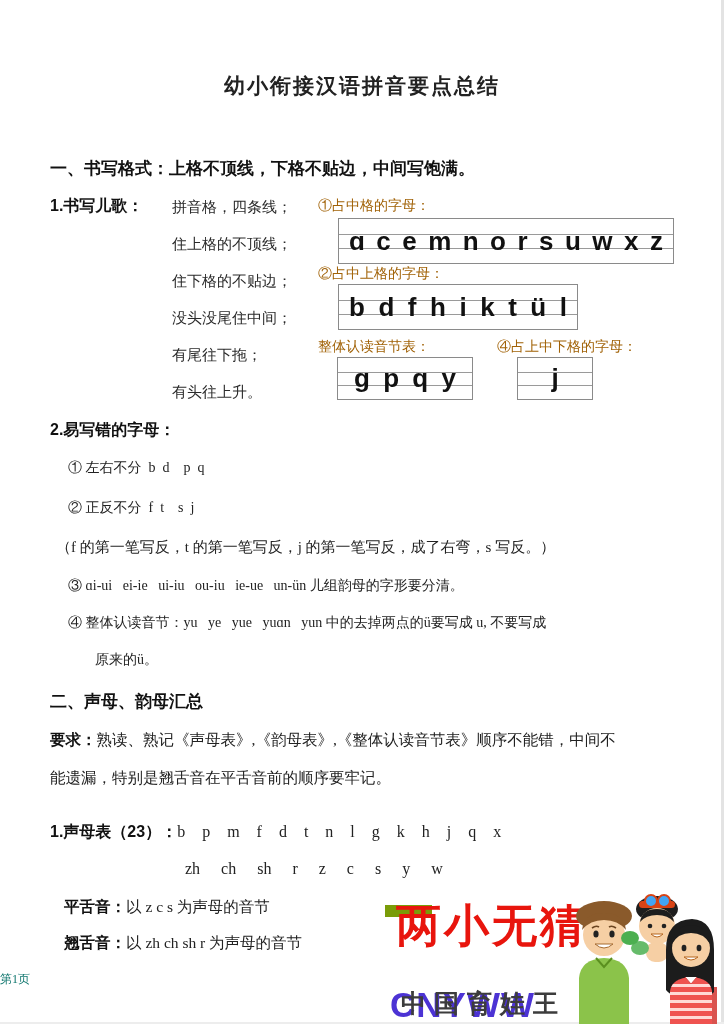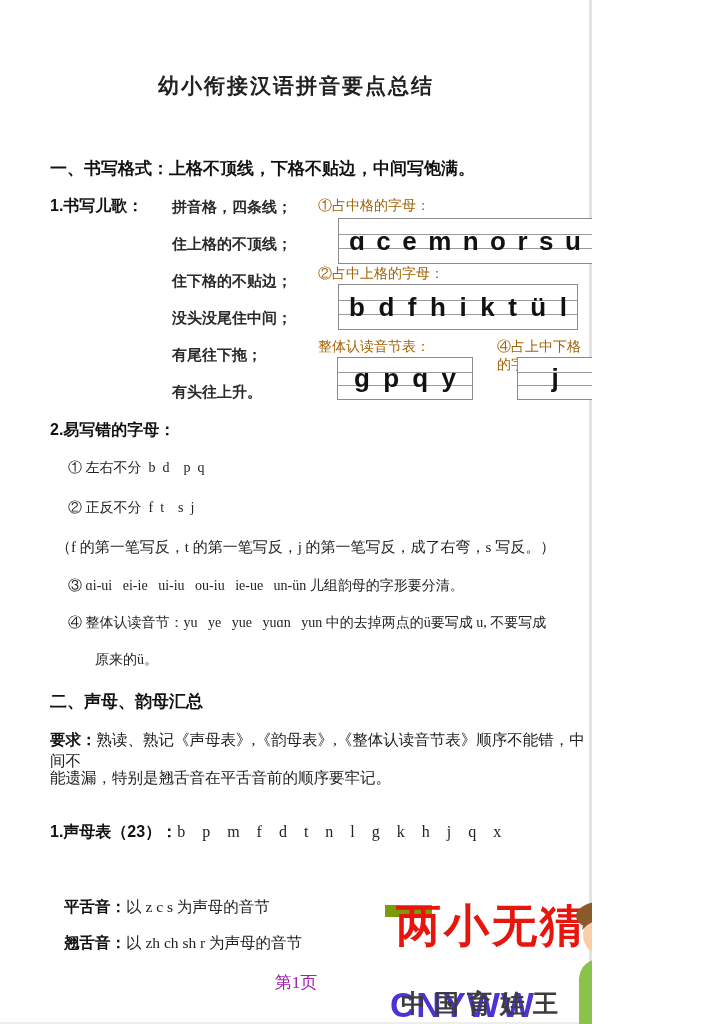--- a/index.html
+++ b/index.html
@@ -1,18 +1,18 @@
 <!DOCTYPE html>
 <html lang="zh"><head>
 <meta charset="utf-8">
 <style>
   html,body{margin:0;padding:0;background:#ffffff;}
   .page{
     position:relative;
-    width:592px;height:1024px;
+    width:724px;height:1024px;
     background:#ffffff;
     overflow:hidden;
     font-family:"Liberation Serif","DejaVu Serif",serif;
     color:#1c1c1c;
   }
   .edge-right{position:absolute;right:0;top:0;width:3px;height:100%;background:#e3e3e3;}
   .edge-bottom{position:absolute;left:0;bottom:0;width:100%;height:2px;background:#ededed;}
 
   .title{
     position:absolute;top:72px;left:0;right:0;
@@ -24,21 +24,21 @@
     position:absolute;left:50px;
     font-family:"Liberation Sans","DejaVu Sans",sans-serif;
     font-weight:bold;font-size:17px;color:#111;text-align:center;
   }
   .h2{
     position:absolute;left:50px;
     font-family:"Liberation Sans","DejaVu Sans",sans-serif;
     font-weight:bold;font-size:16px;color:#111;
   }
   .pre{white-space:pre;}
-  .abs{position:absolute;font-weight:bold;}
+  .abs{position:absolute;}
 
   .poem-line{height:37px;font-size:15px;color:#2a2a2a;}
 
   .grid-label{
     position:absolute;
     font-size:14px;color:#a16207;
     font-family:Liberation Mono, monospace;
   }
   .pinyin-grid{
     position:absolute;
@@ -67,22 +67,22 @@
 
   .letters-row{
     position:absolute;
     font-family:"Liberation Serif","DejaVu Serif",serif;
     font-size:16px;color:#222;
   }
   .ws1{word-spacing:13px;}
   .ws2{word-spacing:17px;}
 
   .footer{
-    position:absolute;top:971px;left:0;right:0;text-align:center;
-    font-size:17px;color:#a21caf;
+    position:absolute;top:971px;left:0;right:0;
+    font-size:12px;color:#0f766e;
   }
 
   
   .wm-green-bar{position:absolute;left:385px;top:905px;width:47px;height:12px;}
   .wm-title{
     position:absolute;left:396px;top:904px;
     font-family:Liberation Serif, serif;
     font-weight:bold;font-size:45px;letter-spacing:3px;line-height:1;
   }
   .wm-site{
@@ -186,20 +186,21 @@
 
   <div class="h1" style="top:690px;">二、声母、韵母汇总</div>
   <div class="req-line" style="top:730px;">
     <span class="bold-label">要求：</span><span>熟读、熟记《声母表》,《韵母表》,《整体认读音节表》顺序不能错，中间不</span>
   </div>
   <div class="req-line" style="top:768px;">能遗漏，特别是翘舌音在平舌音前的顺序要牢记。</div>
 
   <div class="req-line" style="top:822px;">
     <span class="bold-label" style="font-size:16px;">1.声母表（23）：</span><span class="ws1" style="font-size:16px;">b p m f d t n l g k h j q x</span>
   </div>
+  <div class="letters-row ws2" style="left:185px;top:860px;">zh ch sh r z c s y w</div>
 
   <div class="req-line" style="top:897px;left:64px;">
     <span class="bold-label">平舌音：</span><span>以 z c s 为声母的音节</span>
   </div>
   <div class="req-line" style="top:933px;left:64px;">
     <span class="bold-label">翘舌音：</span><span>以 zh ch sh r 为声母的音节</span>
   </div>
 
   <div class="footer">第1页</div>
 

